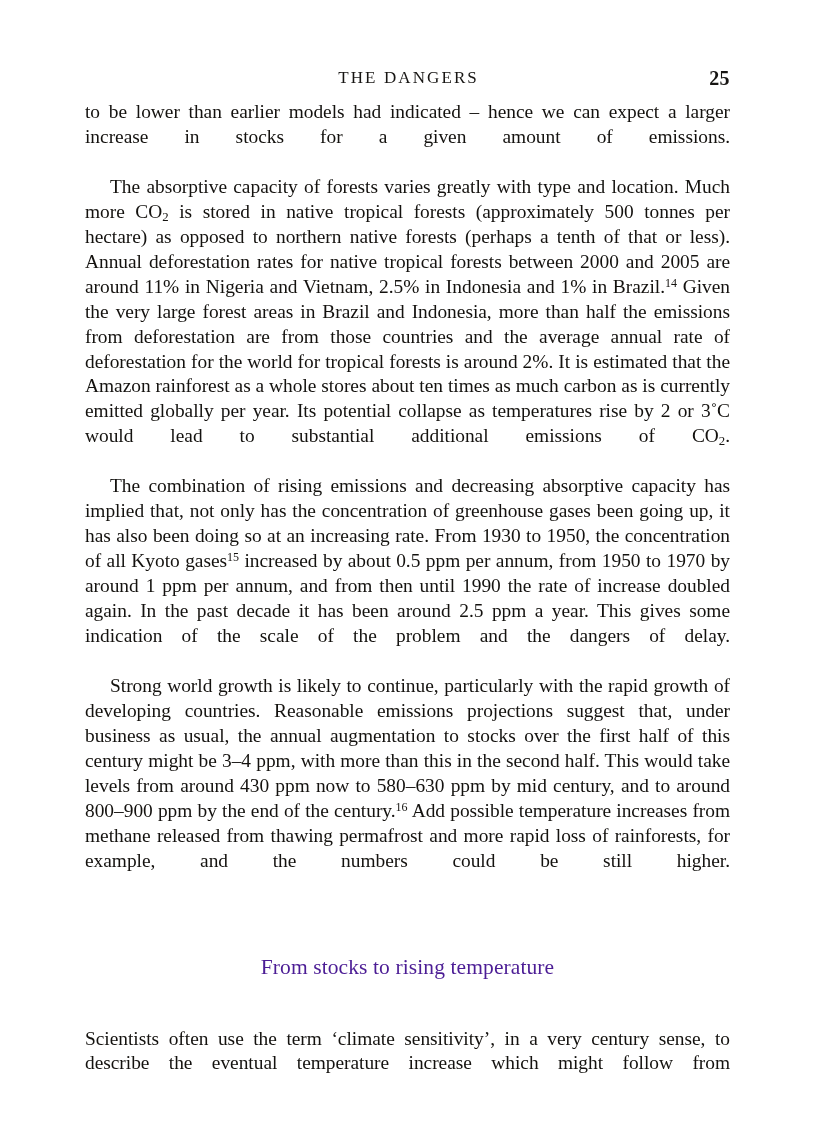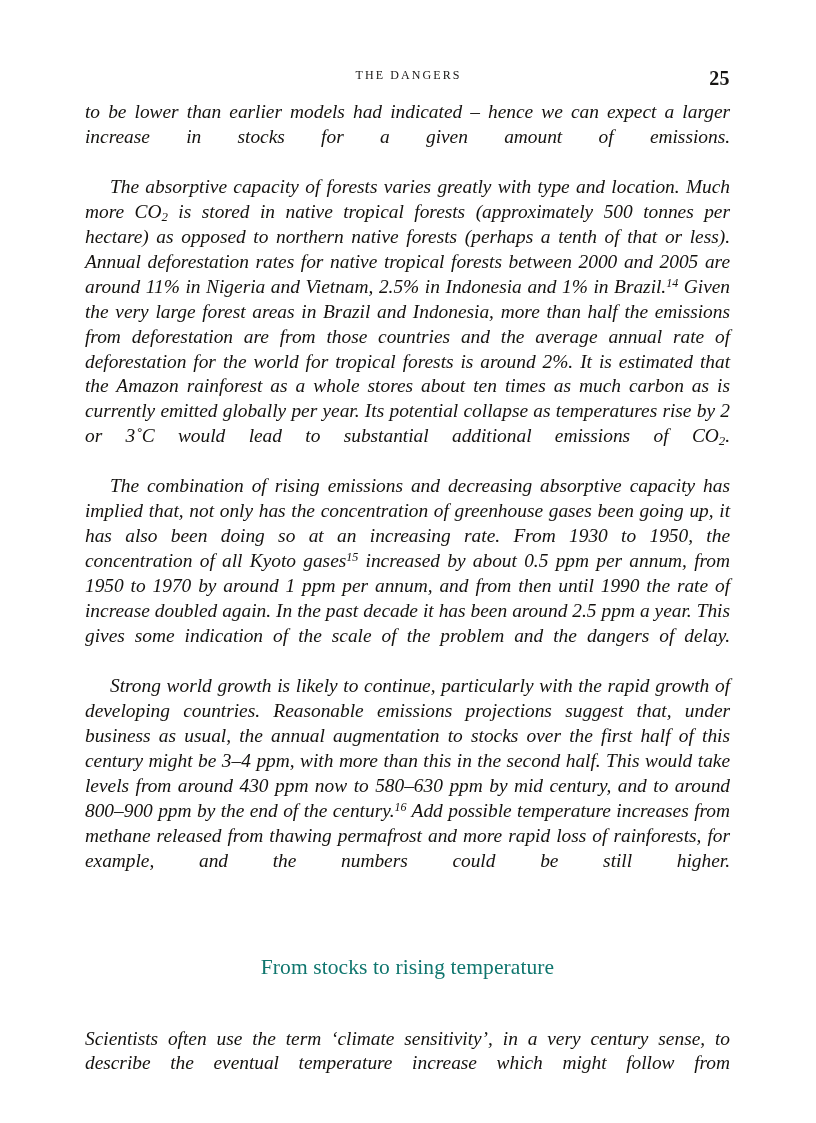--- a/index.html
+++ b/index.html
@@ -25,21 +25,21 @@
     right: 86px;
     top: 68px;
     height: 16px;
   }
   .running-head-title {
     position: absolute;
     left: 0;
     right: 0;
     top: 0;
     text-align: center;
-    font-size: 12px;
+    font-size: 17px;
     letter-spacing: 2.1px;
     text-indent: 2.1px;
     color: #171513;
   }
   .running-head-folio {
     position: absolute;
     right: 0;
     top: -1px;
     font-size: 20px;
     font-weight: 600;
@@ -58,21 +58,20 @@
   p.para {
     margin: 0;
     font-size: 19.4px;
     line-height: 24.95px;
     text-align: justify;
     text-justify: inter-word;
     letter-spacing: -0.02px;
     word-spacing: 0.1px;
     color: #14120f;
     hyphens: manual;
-    font-style: italic;
   }
   p.para.indent {
     text-indent: 25px;
   }
   
   p.para::after {
     content: "";
     display: inline-block;
     width: 100%;
   }
@@ -88,21 +87,21 @@
     line-height: 0;
   }
 
   
   .section-heading {
     margin: 0;
     font-size: 21.5px;
     font-weight: normal;
     text-align: center;
     line-height: 26px;
-    color: #0f766e;
+    color: #4c1d95;
     letter-spacing: 0.1px;
   }
 
   .gap-before-heading { height: 55px; }
   .gap-after-heading  { height: 47px; }
 </style>
 </head>
 <body>
 
 <div class="page">

